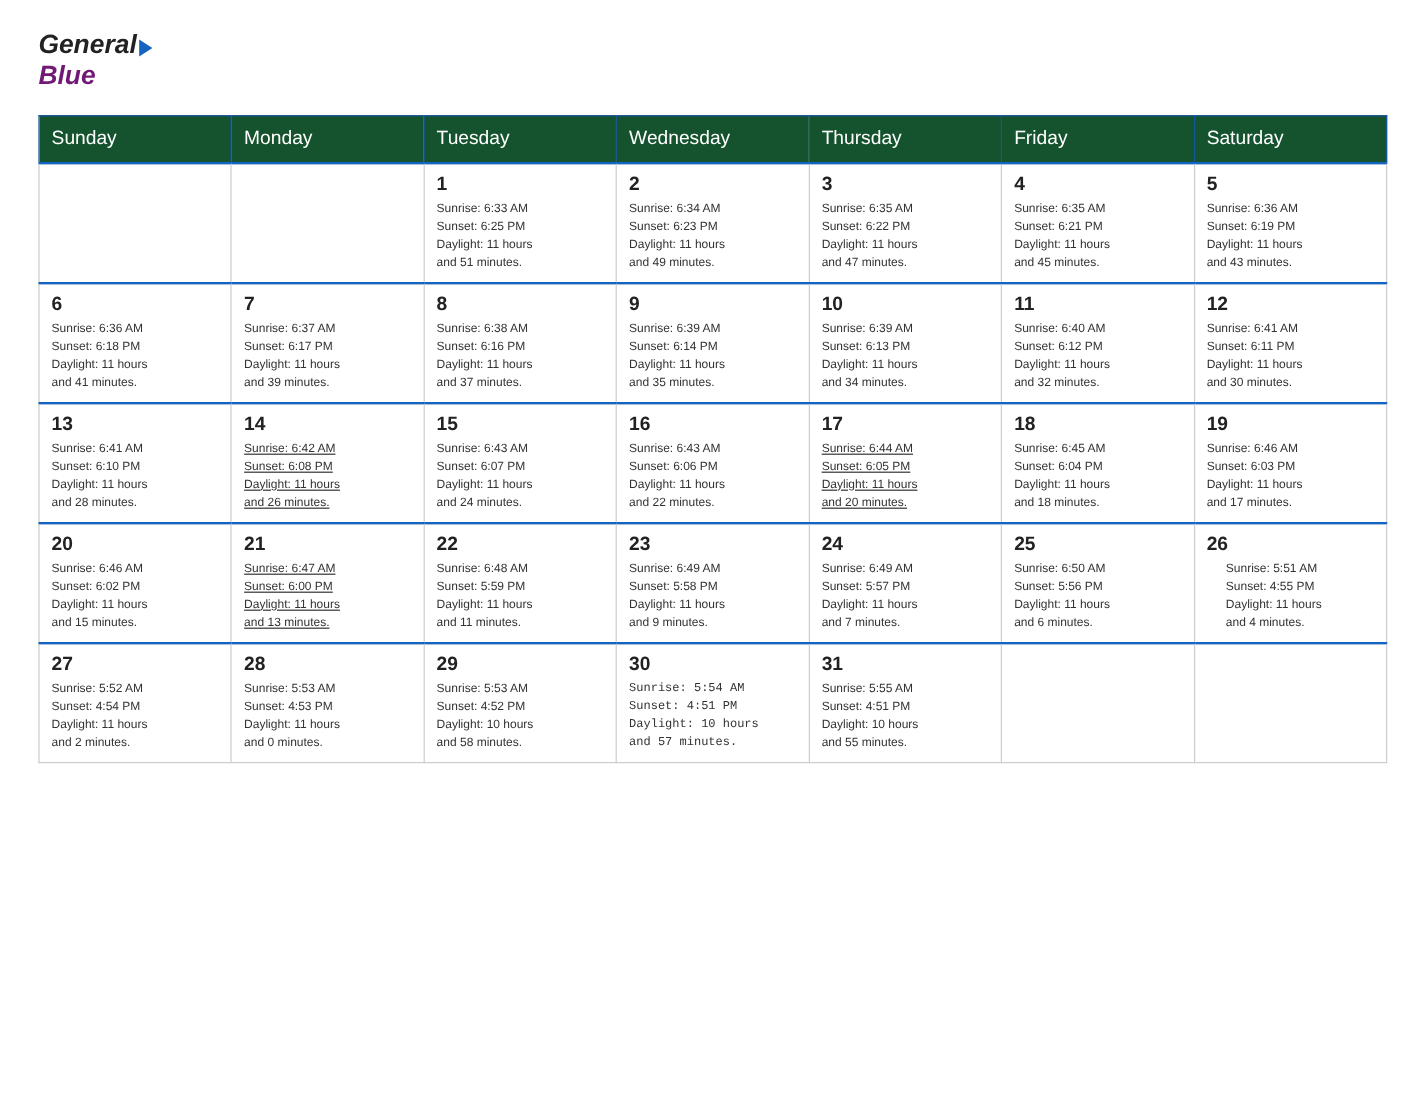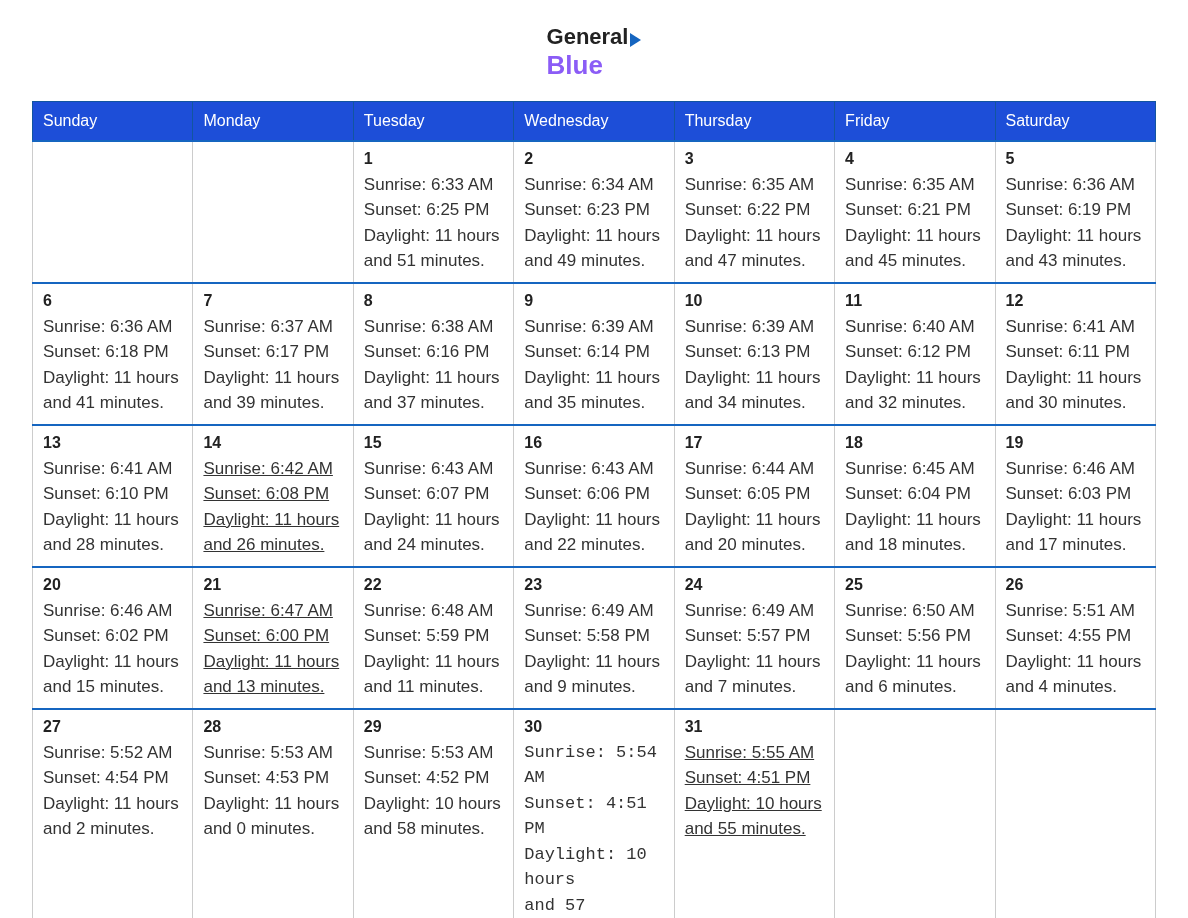--- a/index.html
+++ b/index.html
@@ -5,23 +5,24 @@
     * { box-sizing: border-box; margin: 0; padding: 0; }
     body {
       font-family: Arial, sans-serif;
       background: #fff;
       padding: 24px 32px;
       width: 1188px;
       min-height: 918px;
     }
     .header-top {
       display: flex;
-      justify-content: center;
+      justify-content: flex-start;
       align-items: flex-start;
       margin-bottom: 19px;
+      font-style: italic;
     }
     .logo {
       display: flex;
       align-items: center;
       gap: 4px;
     }
     .month-title {
       font-size: 52px;
       font-weight: normal;
       color: #222;
@@ -33,21 +34,21 @@
       font-size: 20px;
       color: #333;
       margin-bottom: 12px;
     }
     .calendar-table {
       width: 100%;
       border-collapse: collapse;
       border: 1px solid #aaa;
     }
     .calendar-table th {
-      background-color: #1d4ed8;
+      background-color: #14532d;
       color: #fff;
       text-align: left;
       padding: 10px 10px;
       font-size: 16px;
       font-weight: normal;
       border: 1px solid #1255a0;
     }
     .calendar-table td {
       vertical-align: top;
       padding: 8px 10px;
@@ -58,40 +59,40 @@
       color: #333;
     }
     .day-number {
       font-size: 16px;
       font-weight: bold;
       color: #222;
       display: block;
       margin-bottom: 4px;
     }
     .day-info {
-      font-size: 17px;
+      font-size: 10px;
       color: #333;
       line-height: 1.5;
     }
     .empty-cell {
       background: #fff;
     }
     tr.week-row td {
       border-top: 2px solid #1565c0;
     }
   </style>
 </head>
 <body>
 
 <div class="header-top">
   <div class="logo">
   <div style="line-height:1.2;">
     <span style="font-size:22px;font-weight:bold;color:#222;">General</span><span style="display:inline-block;width:0;height:0;border-left:11px solid #1565c0;border-bottom:7px solid transparent;border-top:7px solid transparent;margin-left:2px;vertical-align:middle;"></span>
     <br>
-    <span style="font-size:26px;font-weight:bold;color:#8b5cf6;">Blue</span>
+    <span style="font-size:22px;font-weight:bold;color:#701a75;">Blue</span>
   </div>
 </div>
   <div class="month-title"></div>
 </div>
 <div class="location-title"></div>
 
 <table class="calendar-table">
   <thead>
     <tr>
     <th>Sunday</th>
@@ -218,21 +219,21 @@
         </td>
         <td>
           <span class="day-number">16</span>
           <div class="day-info" style="white-space: pre-line;">Sunrise: 6:43 AM
 Sunset: 6:06 PM
 Daylight: 11 hours
 and 22 minutes.</div>
         </td>
         <td>
           <span class="day-number">17</span>
-          <div class="day-info" style="white-space: pre-line;">Sunrise: 6:44 AM
+          <div class="day-info" style="white-space: pre-line; text-decoration: underline;">Sunrise: 6:44 AM
 Sunset: 6:05 PM
 Daylight: 11 hours
 and 20 minutes.</div>
         </td>
         <td>
           <span class="day-number">18</span>
           <div class="day-info" style="white-space: pre-line;">Sunrise: 6:45 AM
 Sunset: 6:04 PM
 Daylight: 11 hours
 and 18 minutes.</div>
@@ -283,21 +284,21 @@
         </td>
         <td>
           <span class="day-number">25</span>
           <div class="day-info" style="white-space: pre-line;">Sunrise: 6:50 AM
 Sunset: 5:56 PM
 Daylight: 11 hours
 and 6 minutes.</div>
         </td>
         <td>
           <span class="day-number">26</span>
-          <div class="day-info" style="white-space: pre-line;">Sunrise: 5:51 AM
+          <div class="day-info" style="white-space: pre-line; margin-left: 16px;">Sunrise: 5:51 AM
 Sunset: 4:55 PM
 Daylight: 11 hours
 and 4 minutes.</div>
         </td>
       </tr>
       <tr class="week-row">
         <td>
           <span class="day-number">27</span>
           <div class="day-info" style="white-space: pre-line;">Sunrise: 5:52 AM
 Sunset: 4:54 PM
@@ -320,21 +321,21 @@
         </td>
         <td>
           <span class="day-number">30</span>
           <div class="day-info" style="white-space: pre-line; font-family: Liberation Mono, monospace;">Sunrise: 5:54 AM
 Sunset: 4:51 PM
 Daylight: 10 hours
 and 57 minutes.</div>
         </td>
         <td>
           <span class="day-number">31</span>
-          <div class="day-info" style="white-space: pre-line; text-decoration: underline;">Sunrise: 5:55 AM
+          <div class="day-info" style="white-space: pre-line;">Sunrise: 5:55 AM
 Sunset: 4:51 PM
 Daylight: 10 hours
 and 55 minutes.</div>
         </td>
         <td class="empty-cell"></td>
         <td class="empty-cell"></td>
       </tr>
     </tbody>
 </table>
 

